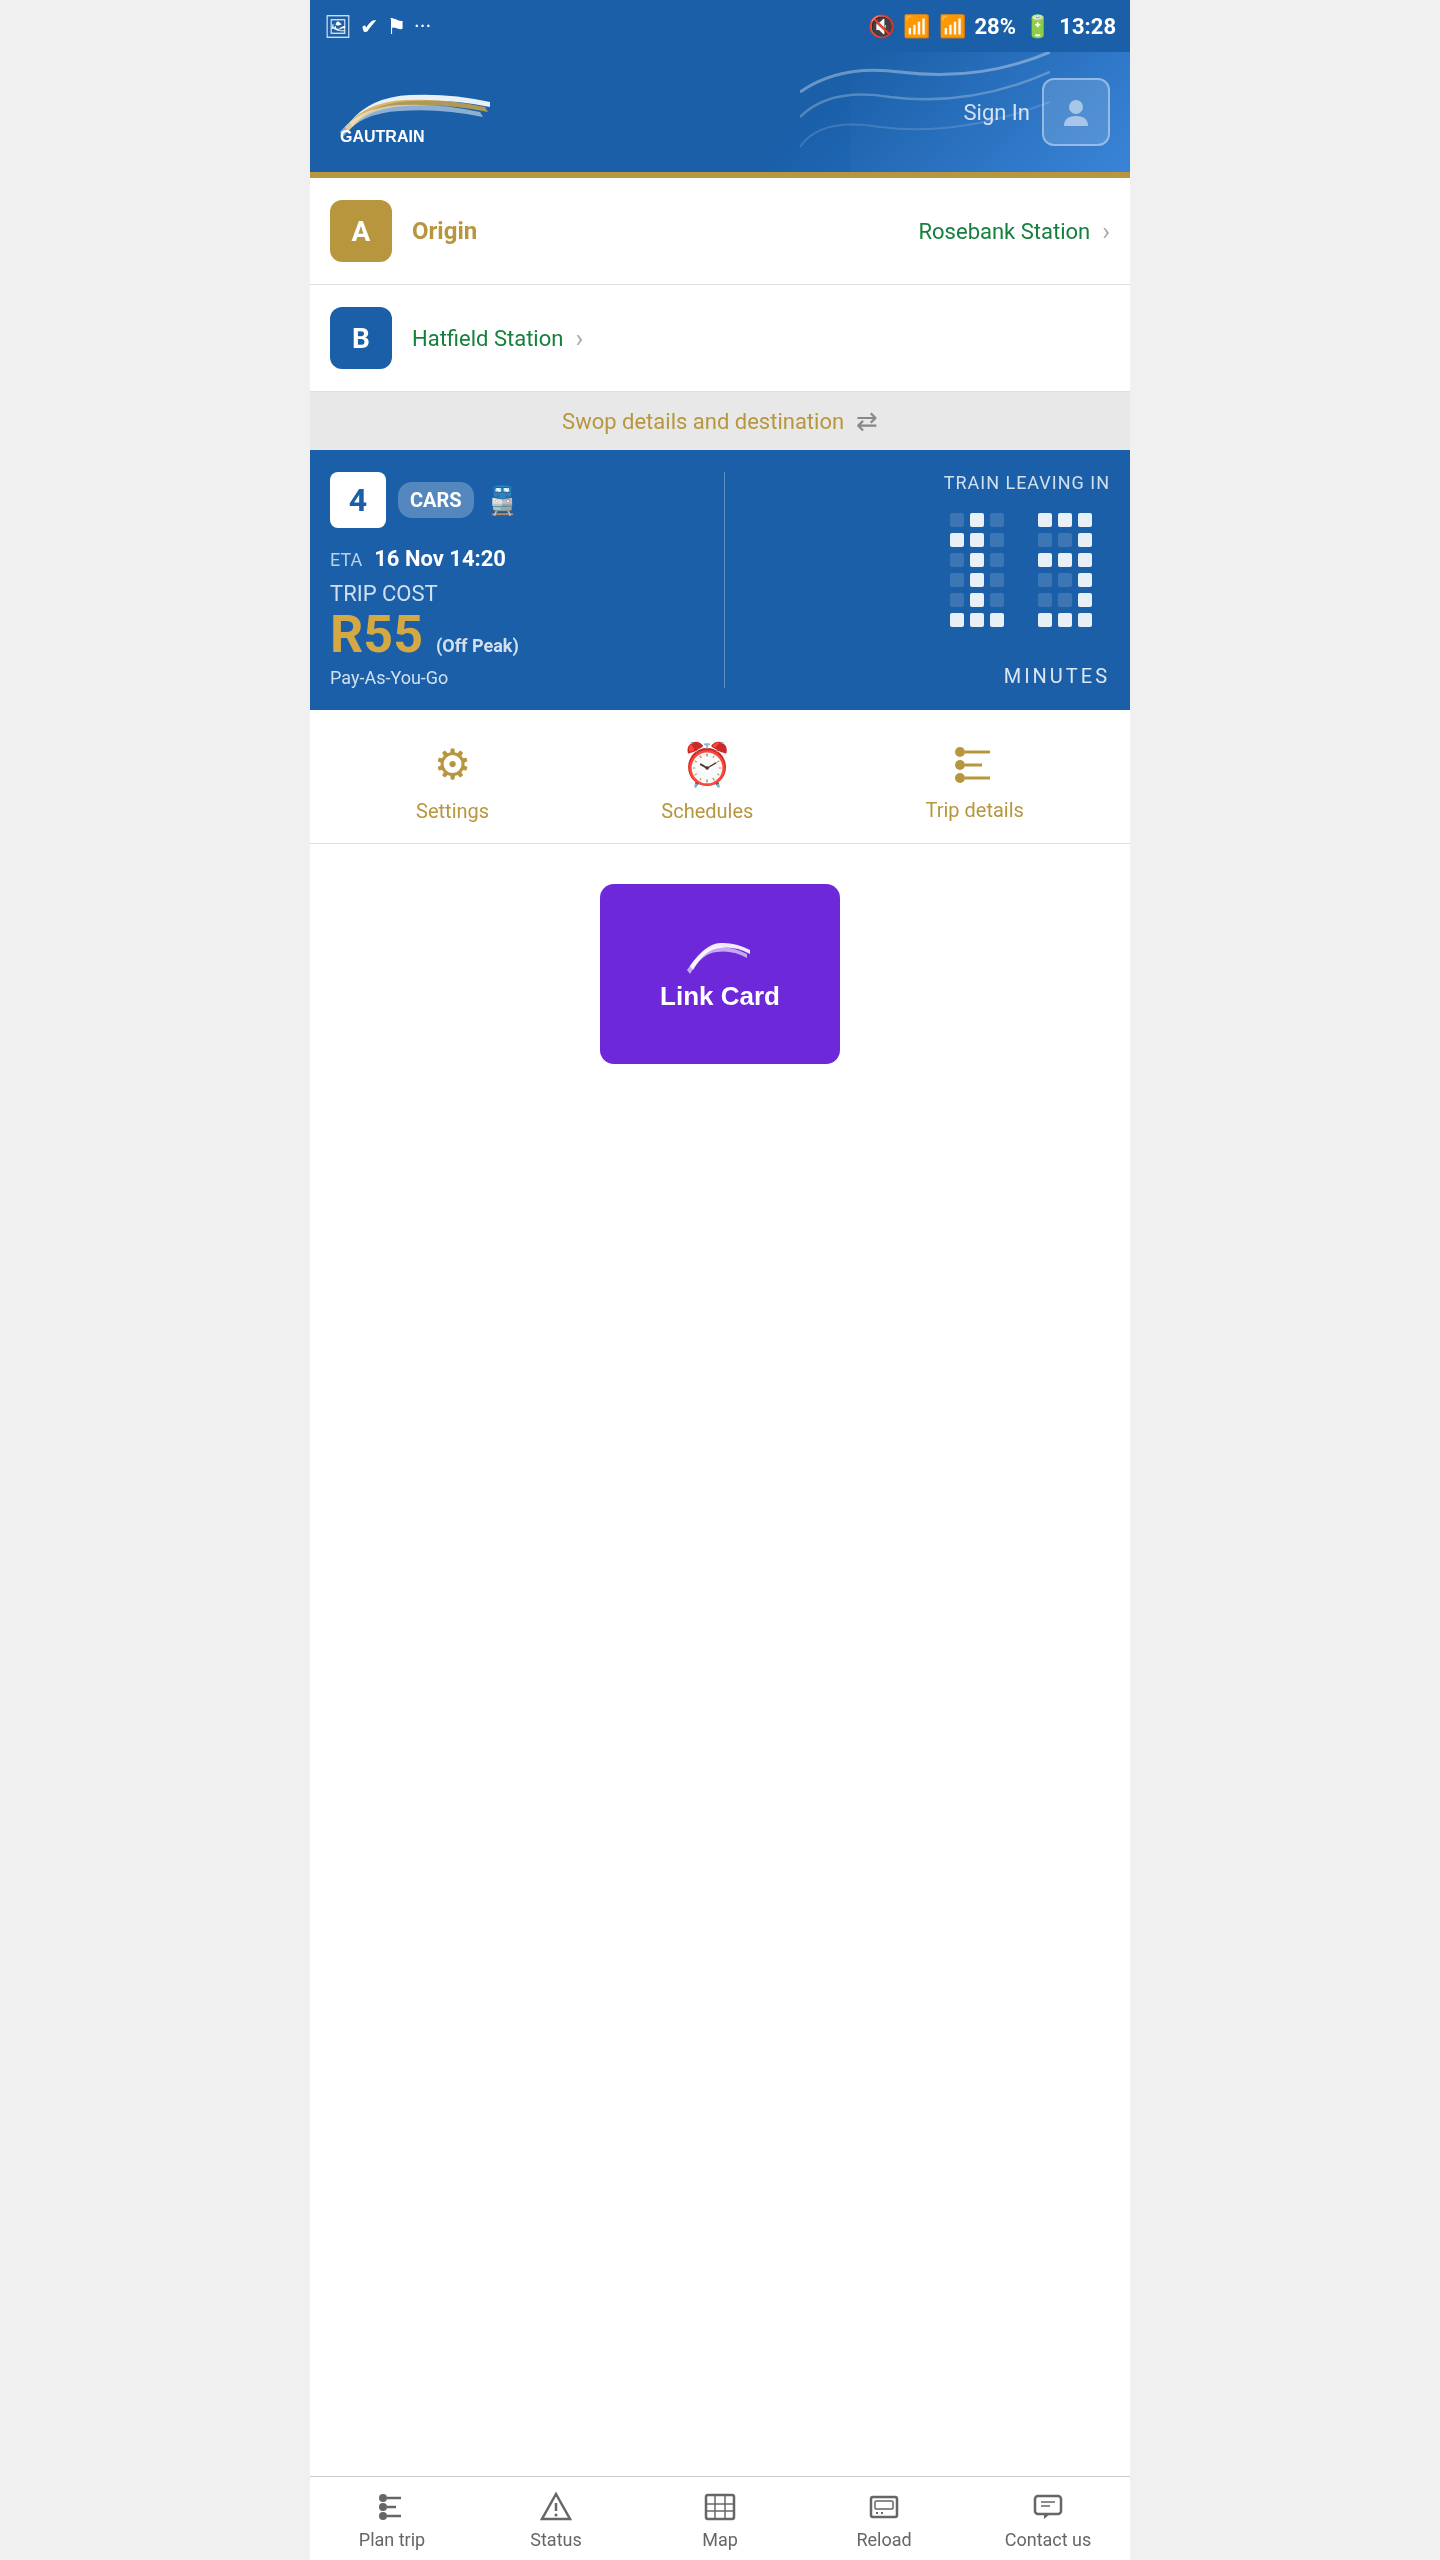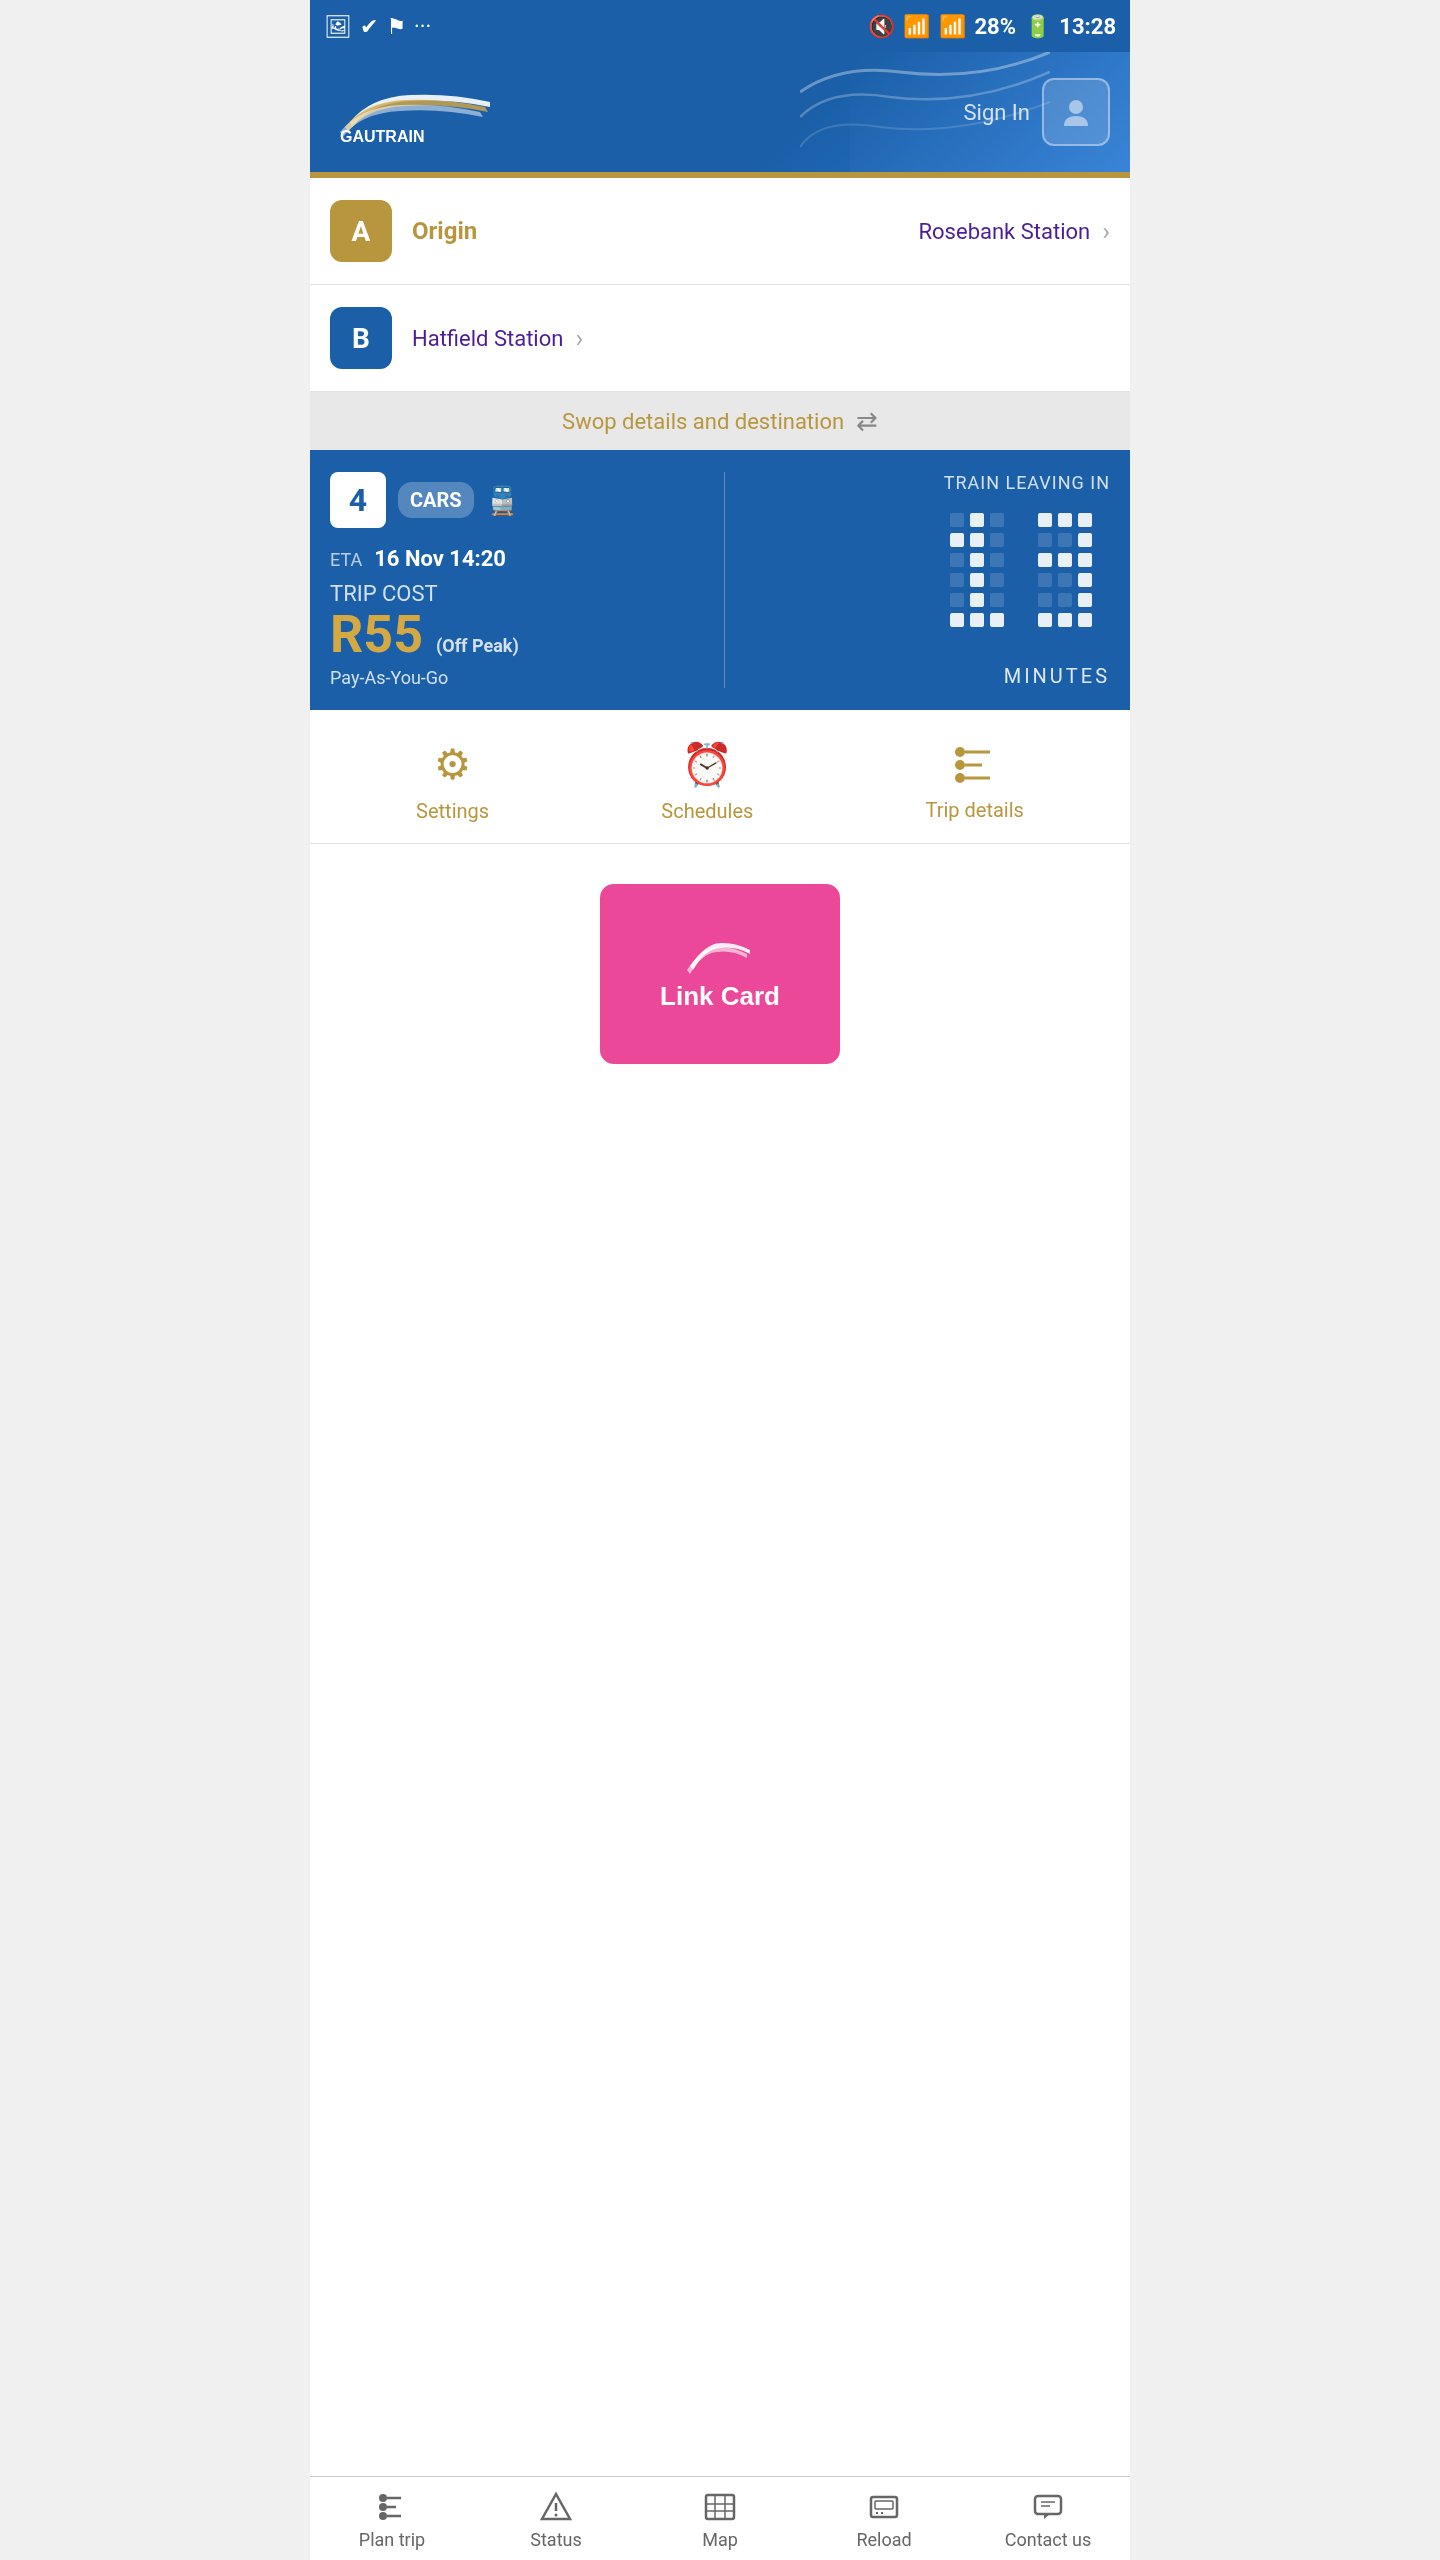--- a/index.html
+++ b/index.html
@@ -112,21 +112,21 @@
     .badge-b { background: #1a5fa8; }
     .route-label {
       font-size: 24px;
       font-weight: bold;
       flex: 1;
     }
     .label-origin { color: #b8963e; }
     .label-dest { color: #1a5fa8; }
     .route-station {
       font-size: 22px;
-      color: #4c1d95;
+      color: #15803d;
       margin-right: 12px;
     }
     .chevron {
       font-size: 26px;
       color: #aaa;
     }
 
     
     .swap-row {
       background: #e8e8e8;
@@ -255,21 +255,21 @@
 
     
     .link-card-section {
       background: white;
       display: flex;
       justify-content: center;
       padding: 40px 20px;
       flex: 1;
     }
     .link-card-btn {
-      background: #ec4899;
+      background: #6d28d9;
       border: none;
       border-radius: 14px;
       width: 240px;
       height: 180px;
       display: flex;
       flex-direction: column;
       align-items: center;
       justify-content: center;
       gap: 5px;
       cursor: pointer;

